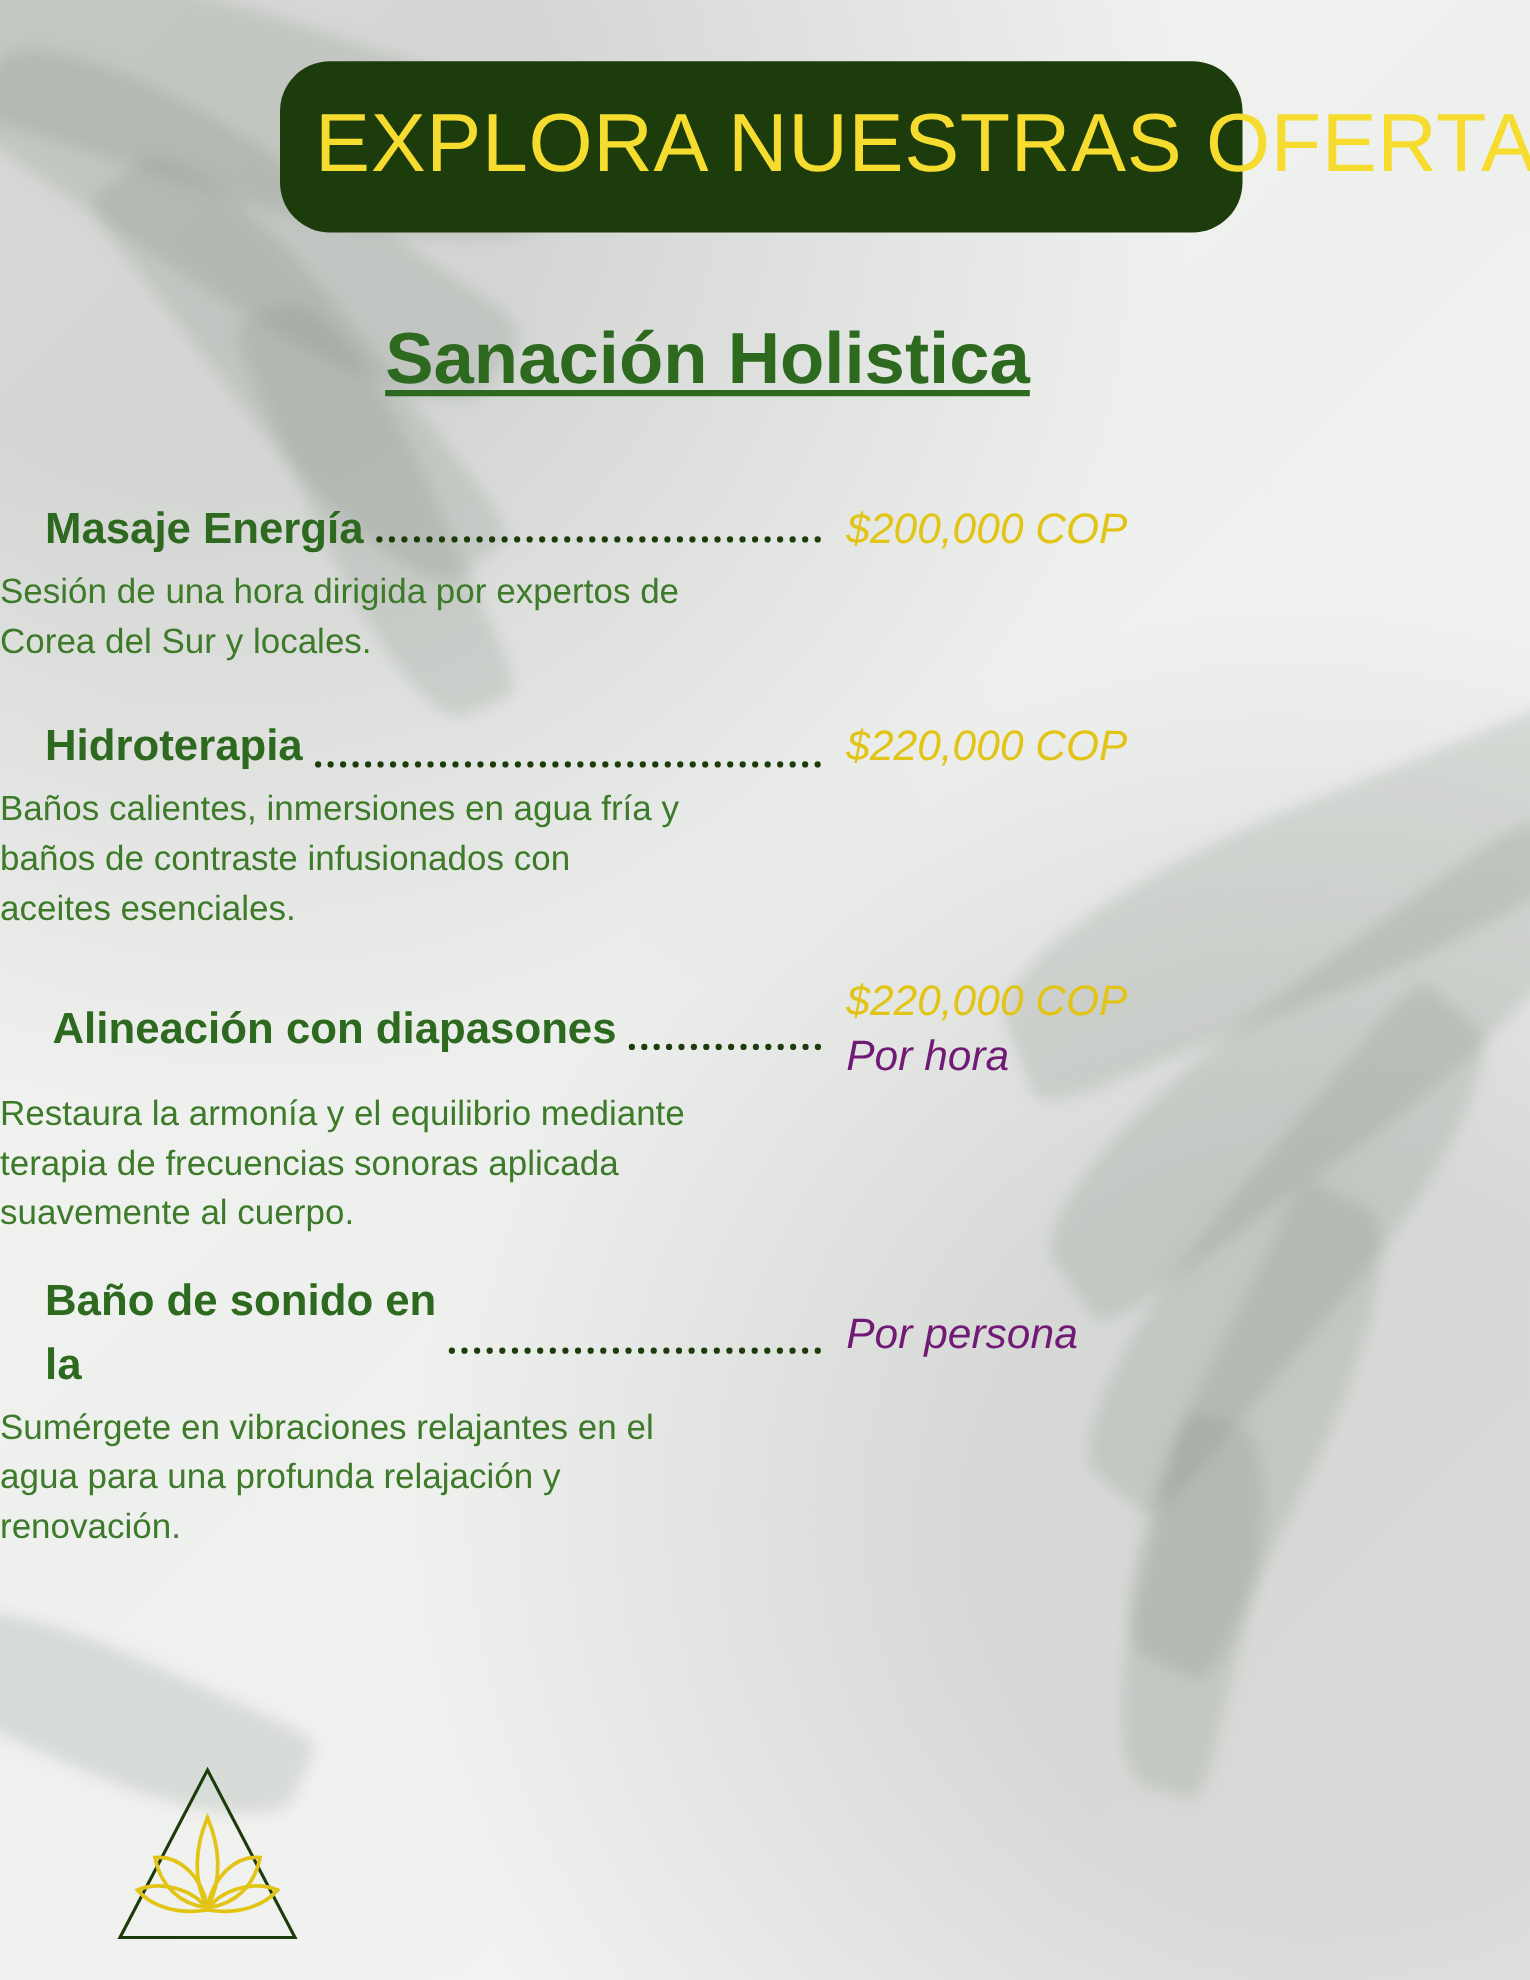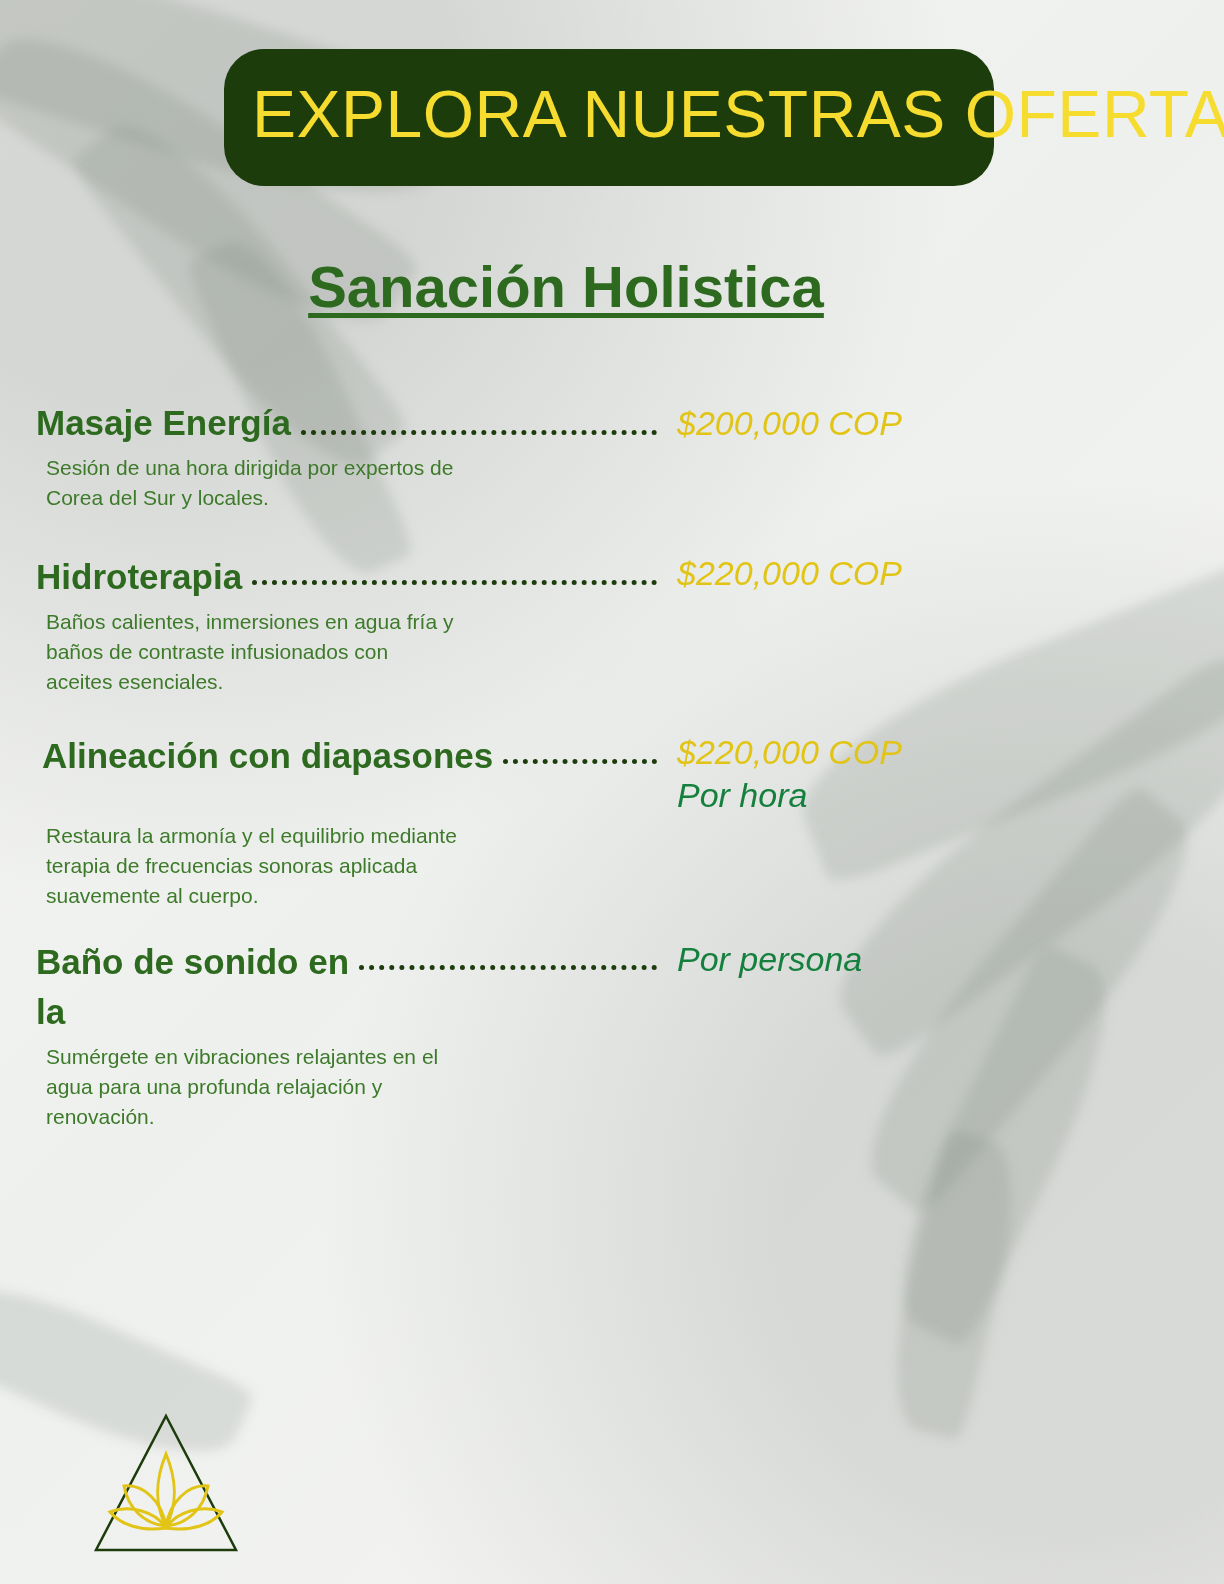--- a/index.html
+++ b/index.html
@@ -92,21 +92,21 @@
   .items {
     position: absolute;
     left: 0;
     top: 398px;
     width: 1007px;
   }
   .item { position: relative; margin-bottom: 2px; }
 
   .item-row {
     display: flex;
-    align-items: flex-start;
+    align-items: center;
     padding-left: 36px;
   }
   .item-name {
     font-size: 35px;
     font-weight: bold;
     color: #2d6a1f;
     white-space: pre-line;
     line-height: 1.45;
   }
   .dots {
@@ -124,27 +124,26 @@
     font-style: italic;
   }
   .price {
     font-size: 34px;
     color: #e2c416;
     line-height: 1.25;
     white-space: nowrap;
   }
   .price-note {
     font-size: 34px;
-    color: #15803d;
+    color: #701a75;
     line-height: 1.3;
   }
   .item-desc {
     margin-top: 4px;
-    padding-left: 46px;
-    font-size: 21px;
+    font-size: 28px;
     color: #3d7a2a;
     line-height: 1.42;
     white-space: pre-line;
     max-width: 790px;
   }
 
   
   .item.i0 .item-row { align-items: baseline; }
   .item.i0 { margin-bottom: 40px; }
   .item.i1 { margin-bottom: 34px; }

